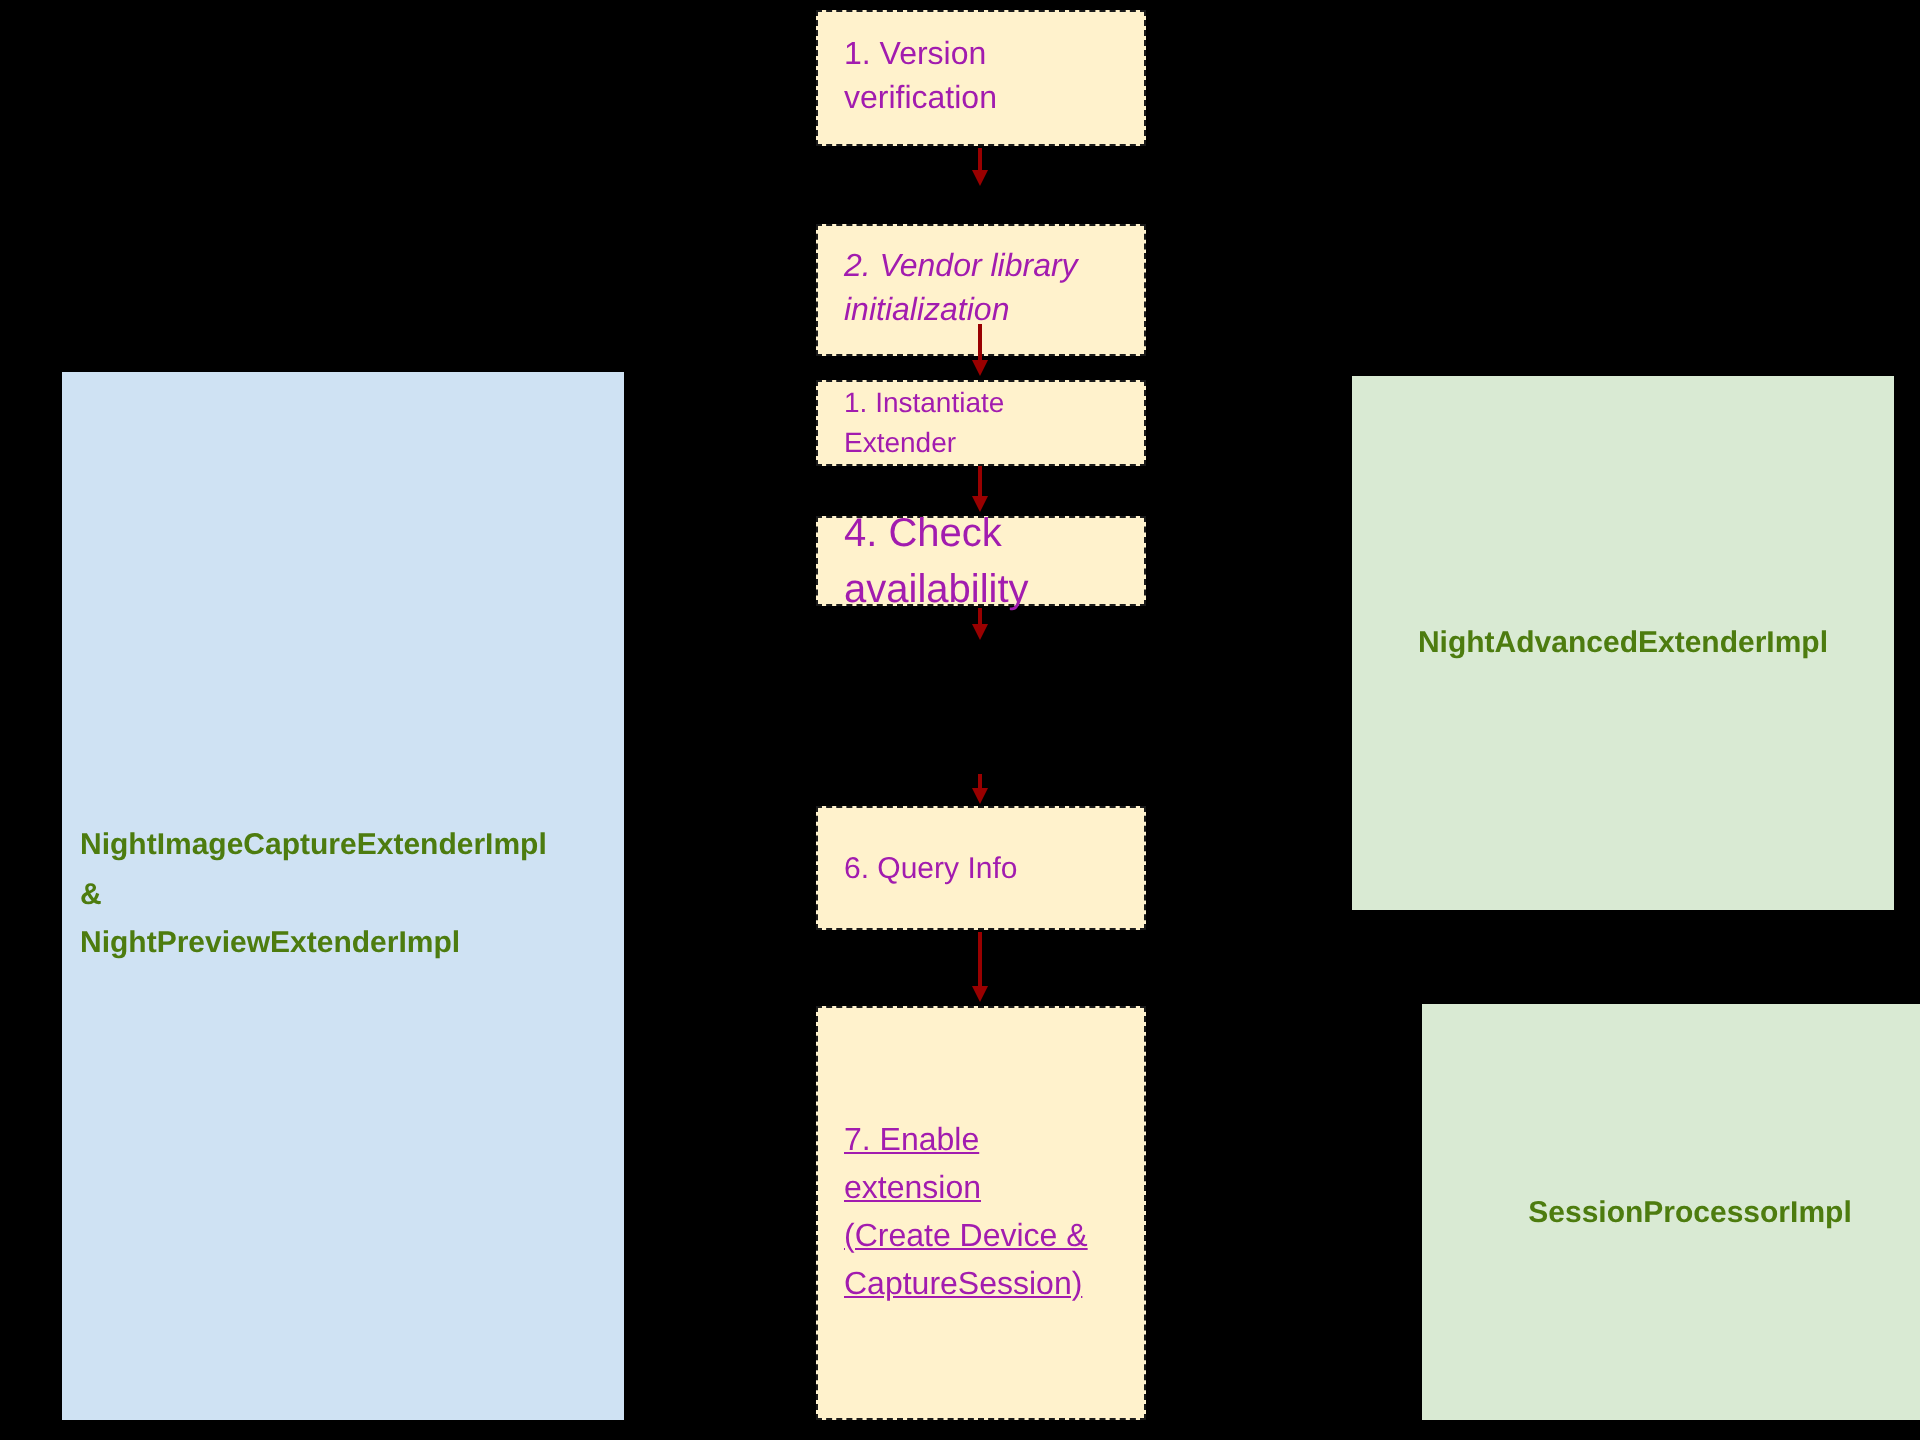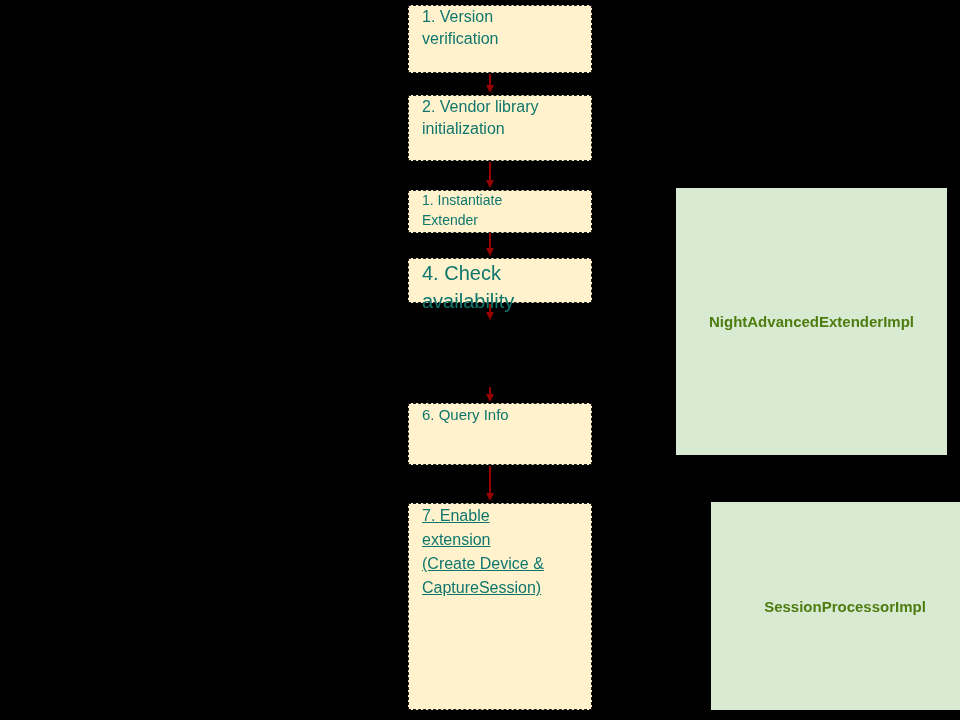--- a/index.html
+++ b/index.html
@@ -13,36 +13,36 @@
     height: 720px;
     background: #000;
     font-family: "Liberation Sans", sans-serif;
     overflow: hidden;
   }
 
   
   .flow-box {
     position: absolute;
     left: 408px;
-    width: 184px;
+    width: 165px;
     background: #FFF2CC;
     border: 1px dashed #1a1a1a;
     box-sizing: border-box;
     display: flex;
-    align-items: flex-start;
-    color: #0f766e;
+    align-items: center;
+    color: #a21caf;
   }
   .flow-box .label {
     white-space: pre-line;
     padding-left: 13px;
     padding-right: 6px;
     line-height: 1.4;
   }
   .step-1 { top: 5px;   height: 68px;  font-size: 16px; }
-  .step-2 { top: 95px;  height: 66px;  font-size: 16px; }
+  .step-2 { top: 112px;  height: 66px;  font-size: 16px; font-style: italic; }
   .step-3 { top: 190px; height: 43px;  font-size: 14px; }
   .step-4 { top: 258px; height: 45px;  font-size: 20px; }
   .step-5 { top: 322px; height: 64px;  font-size: 13px; }
   .step-6 { top: 403px; height: 62px;  font-size: 15px; }
   .step-7 { top: 503px; height: 207px; font-size: 16px; }
   .step-7 .label { line-height: 1.5; text-decoration: underline; }
 
   
   .side-box {
     position: absolute;
@@ -107,20 +107,25 @@
   .a5  { top: 387px; height: 8px; }
   .a5h { top: 394px; }
   .a6  { top: 466px; height: 28px; }
   .a6h { top: 493px; }
 </style>
 </head>
 <body>
 
 <div class="canvas">
 
+  <div class="side-box left-box">
+    <span class="label">NightImageCaptureExtenderImpl
+&amp;
+NightPreviewExtenderImpl</span>
+  </div>
 
   <div class="flow-box step-1">
     <span class="label">1. Version
 verification</span>
   </div>
   <div class="flow-box step-2">
     <span class="label">2. Vendor library
 initialization</span>
   </div>
   <div class="flow-box step-3">

